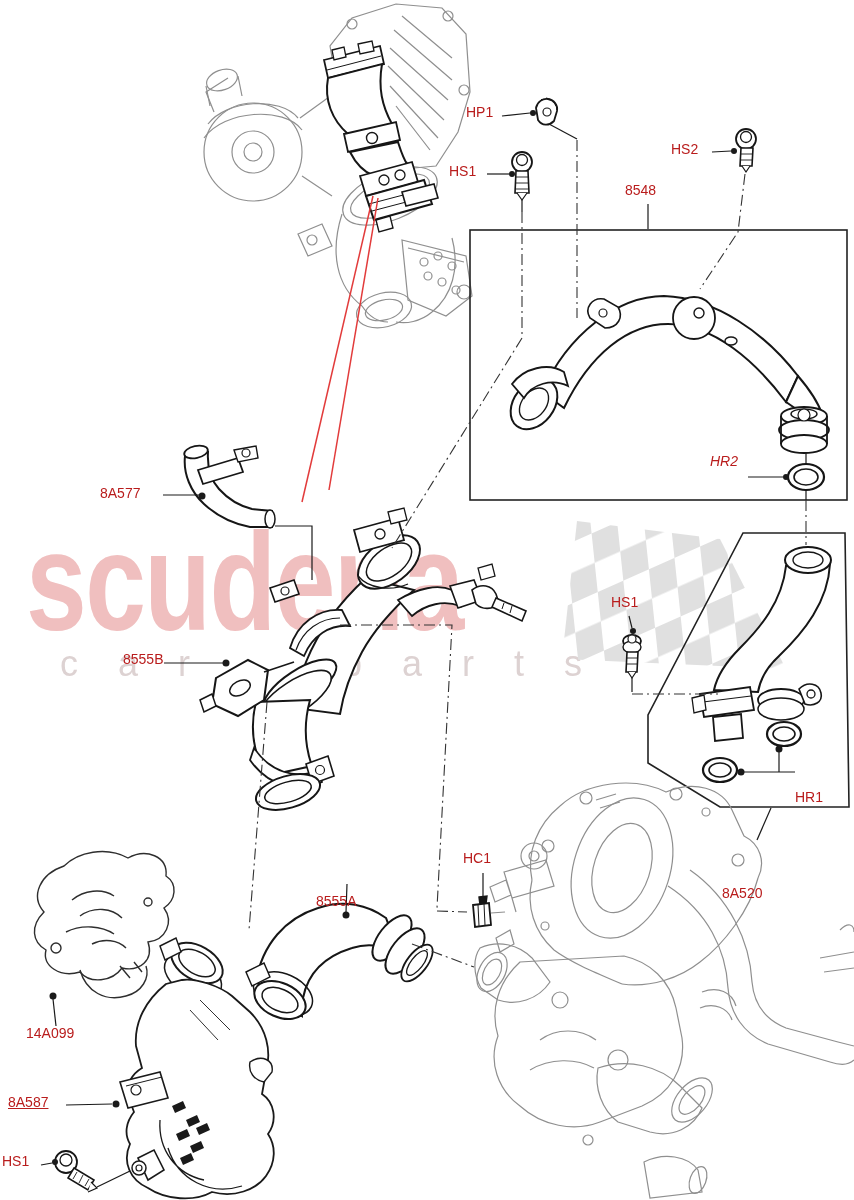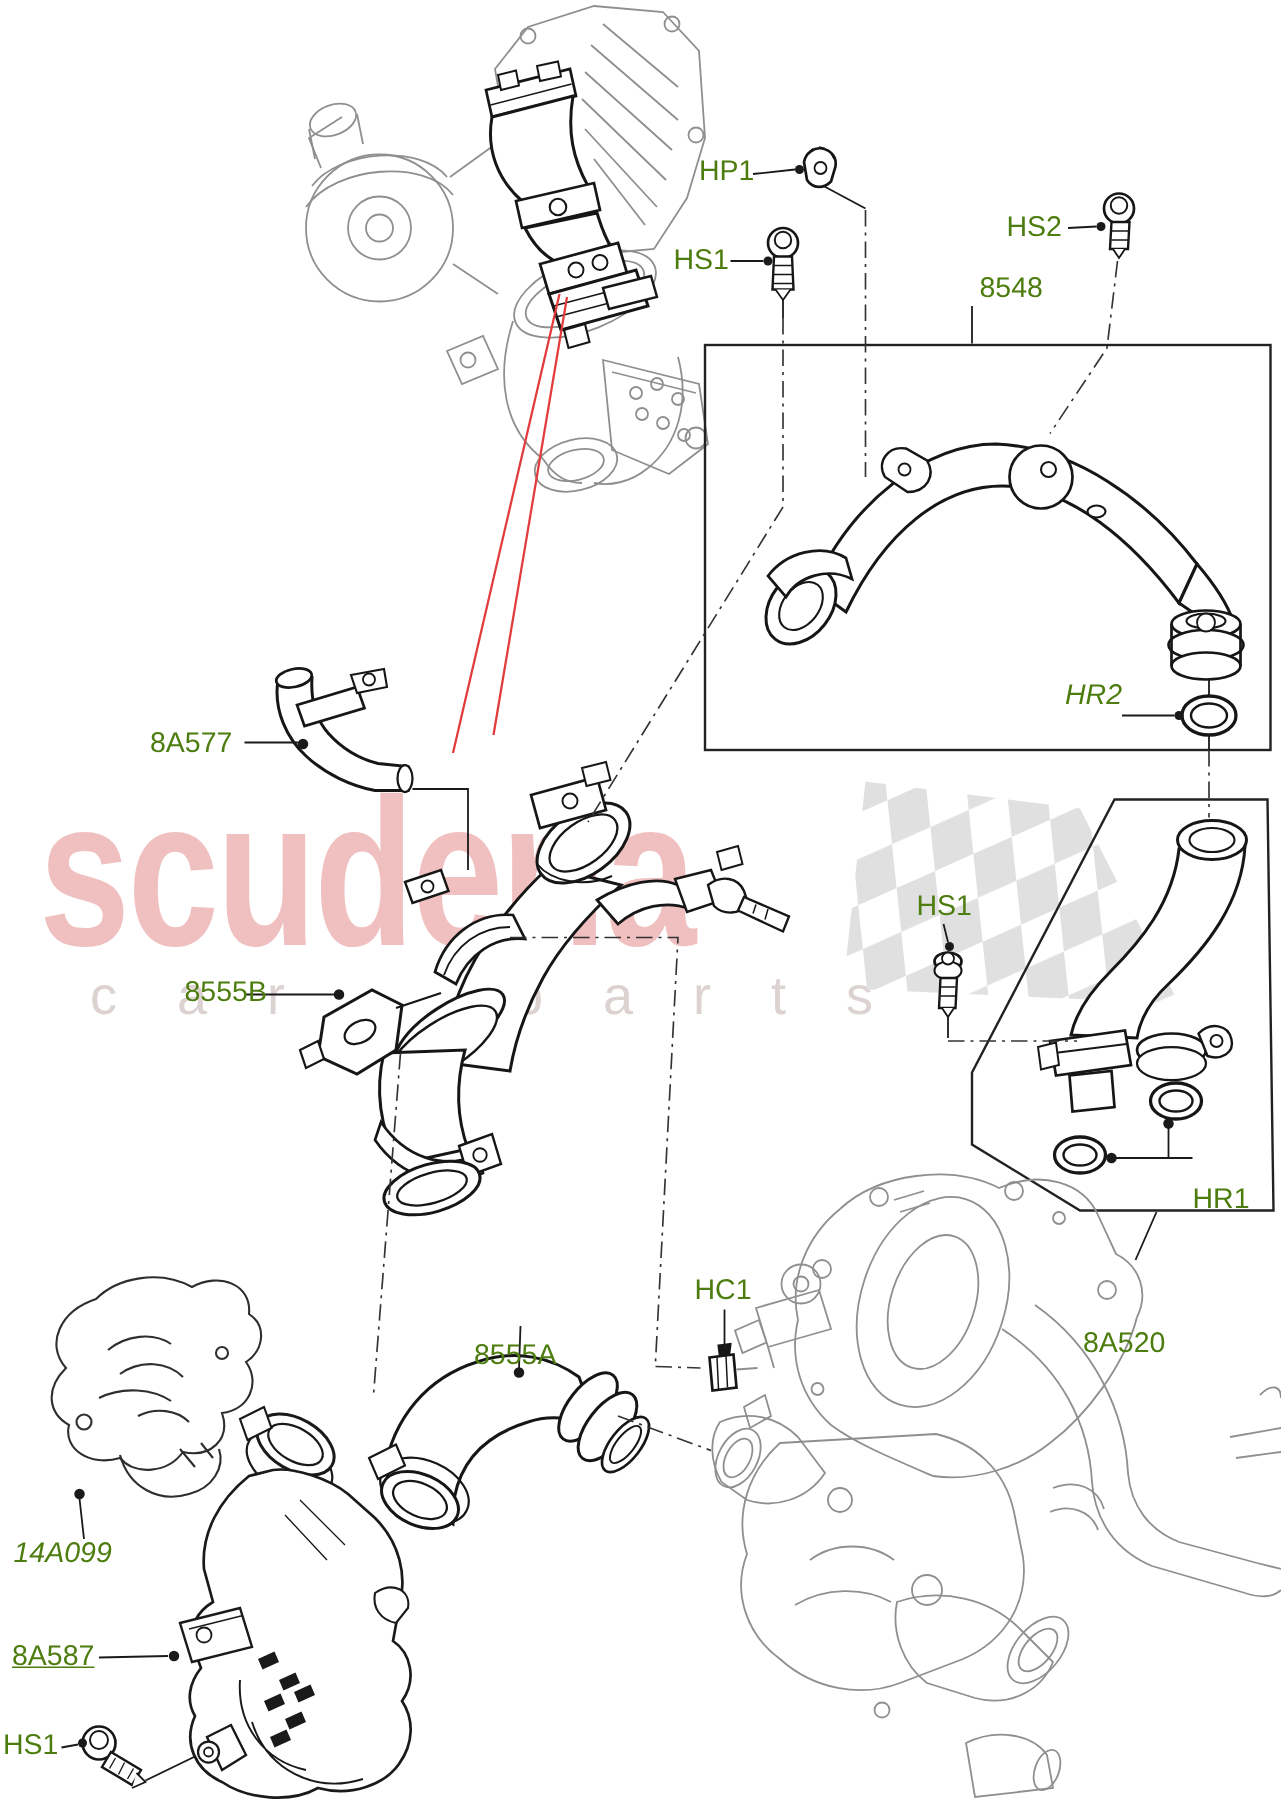--- a/index.html
+++ b/index.html
@@ -13,21 +13,21 @@
     color:#f0bfbf;line-height:1;letter-spacing:-2px;
     transform:scaleX(0.78);transform-origin:left top;white-space:nowrap;
   }
   .wm-sub{
     position:absolute;left:60px;top:646px;font-size:36px;font-weight:normal;
     color:#ddd2d2;line-height:1;letter-spacing:40px;word-spacing:62px;white-space:nowrap;
   }
   #art{position:absolute;left:0;top:0;z-index:2;}
   #callout-layer{position:absolute;inset:0;z-index:3;}
   .callout{
-    position:absolute;font-size:19px;line-height:1;color:#4d7c0f;
+    position:absolute;font-size:14px;line-height:1;color:#b91c1c;
     white-space:nowrap;cursor:pointer;
   }
 </style>
 </head>
 <body>
 
 <div id="stage">
 
   <div id="watermark-layer">
     <div class="wm-brand">scuderia</div>
@@ -362,27 +362,27 @@
         <circle cx="779" cy="749" r="3.5"></circle>
         <circle cx="633" cy="631" r="3"></circle>
       </g>
     </g>
   </svg>
 
   <div id="callout-layer">
     <div class="callout" style="left:466px;top:105px;">HP1</div>
     <div class="callout" style="left:449px;top:164px;">HS1</div>
     <div class="callout" style="left:671px;top:142px;">HS2</div>
-    <div class="callout" style="left:625px;top:183px;margin-left:28px;">8548</div>
+    <div class="callout" style="left:625px;top:183px;">8548</div>
     <div class="callout" style="left:710px;top:454px;font-style:italic;">HR2</div>
     <div class="callout" style="left:100px;top:486px;">8A577</div>
     <div class="callout" style="left:611px;top:595px;">HS1</div>
     <div class="callout" style="left:123px;top:652px;">8555B</div>
     <div class="callout" style="left:795px;top:762px;margin-top:28px;">HR1</div>
     <div class="callout" style="left:722px;top:886px;">8A520</div>
     <div class="callout" style="left:316px;top:862px;margin-top:32px;">8555A</div>
     <div class="callout" style="left:463px;top:851px;">HC1</div>
-    <div class="callout" style="left:9px;top:1026px;font-style:italic;">14A099</div>
+    <div class="callout" style="left:26px;top:1026px;">14A099</div>
     <div class="callout" style="left:8px;top:1095px;text-decoration:underline;">8A587</div>
     <div class="callout" style="left:2px;top:1154px;">HS1</div>
   </div>
 
 </div>
 
 </body></html>

